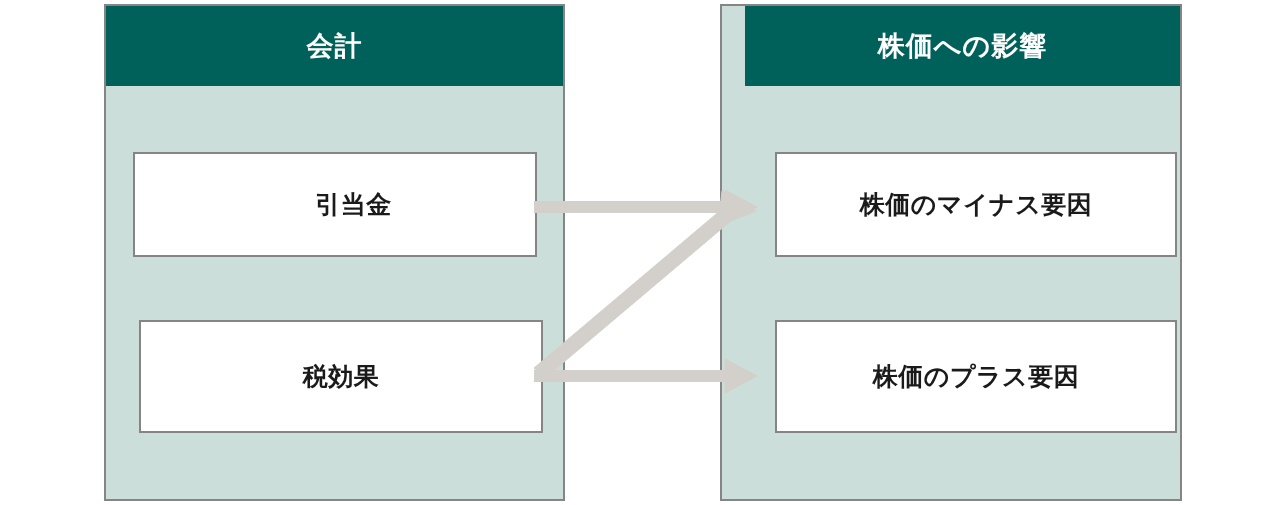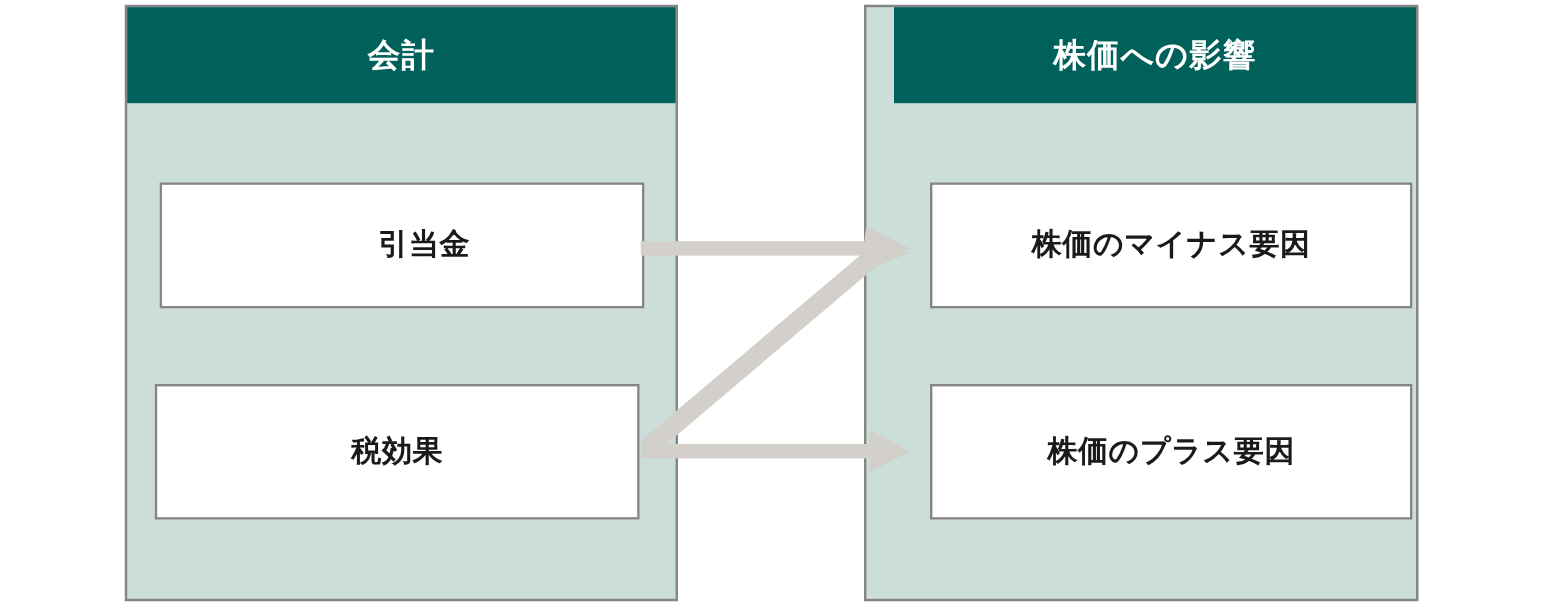--- a/index.html
+++ b/index.html
@@ -68,21 +68,21 @@
   .item-box-label {
     color: #1a1a1a;
     font-size: 25px;
     font-weight: bold;
     line-height: 1;
     letter-spacing: 0.5px;
     white-space: nowrap;
   }
   
   #box-left-0  { left: 27px; top: 66px;  width: 404px; height: 105px; padding-left: 37px; }
-  #box-left-1  { left: 23px; top: 234px; width: 404px; height: 113px; }
+  #box-left-1  { left: 33px; top: 234px; width: 404px; height: 113px; }
   
   #box-right-0 { left: 30px; top: 66px;  width: 402px; height: 105px; }
   #box-right-1 { left: 30px; top: 234px; width: 402px; height: 113px; }
 
   
   #arrow-layer {
     position: absolute;
     left: 0;
     top: 0;
     width: 1284px;

